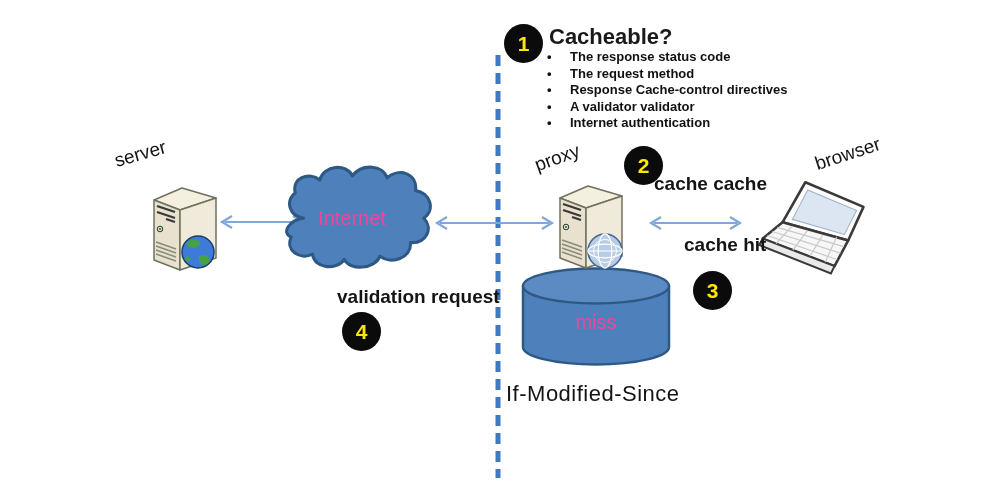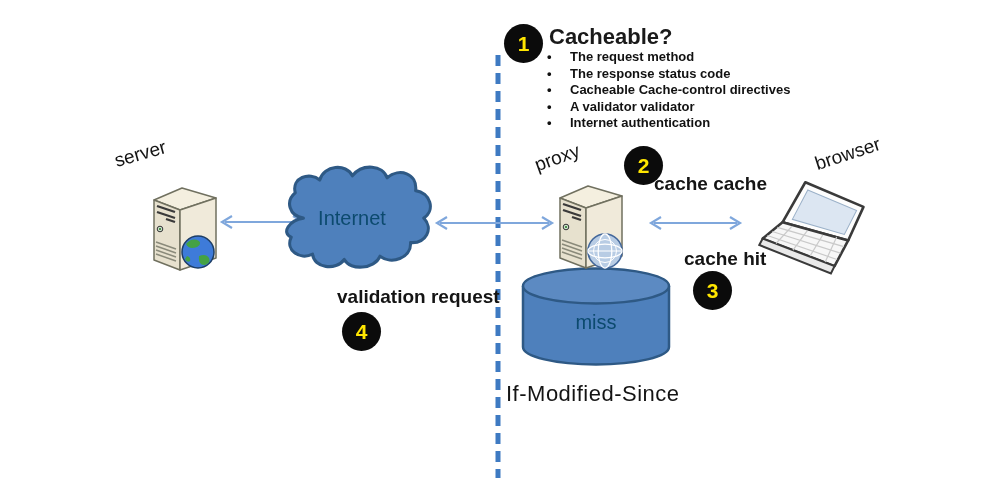--- a/index.html
+++ b/index.html
@@ -3,21 +3,21 @@
 <meta charset="utf-8">
 <style>
   html,body{margin:0;padding:0;background:#fff;}
   #stage{
     position:relative;width:1000px;height:500px;background:#ffffff;
     font-family:"Liberation Sans", sans-serif;overflow:hidden;
   }
   #shapes{position:absolute;left:0;top:0;width:1000px;height:500px;}
   .txt{position:absolute;color:#141414;white-space:nowrap;}
   .node-label{font-size:19px;font-weight:400;transform-origin:center;}
-  .shape-label{color:#0c4a6e;font-size:20px;font-weight:400;text-align:center;}
+  .shape-label{color:#ec4899;font-size:20px;font-weight:400;text-align:center;}
   .annot{font-size:19px;font-weight:600;}
   .ims{font-size:22px;font-weight:400;letter-spacing:0.5px;}
   .badge{
     position:absolute;width:39px;height:39px;border-radius:50%;
     background:#0b0b0b;color:#ffe600;font-weight:700;font-size:21px;
     display:flex;align-items:center;justify-content:center;
   }
   .cacheable-title{font-size:22px;font-weight:600;color:#1a1a1a;}
   .cacheable-list{
     position:absolute;left:543px;top:49px;margin:0;padding:0;list-style:none;
@@ -159,25 +159,25 @@
   </div>
   <div class="badge" style="left:693px;top:271px;">
     <span>3</span>
   </div>
   <div class="badge" style="left:342px;top:312px;">
     <span>4</span>
   </div>
 
   <div class="txt cacheable-title" style="left:549px;top:24px;text-align:right;">Cacheable?</div>
   <ul class="cacheable-list">
+    <li>The response status code</li>
     <li>The request method</li>
-    <li>The response status code</li>
-    <li>Cacheable Cache-control directives</li>
+    <li>Response Cache-control directives</li>
     <li>A validator validator</li>
     <li>Internet authentication</li>
   </ul>
 
   <div class="txt annot" style="left:654px;top:173px;">cache cache</div>
-  <div class="txt annot" style="left:684px;top:248px;">cache hit</div>
+  <div class="txt annot" style="left:684px;top:234px;">cache hit</div>
   <div class="txt annot" style="left:337px;top:286px;text-align:right;">validation request</div>
   <div class="txt ims" style="left:506px;top:381px;">If-Modified-Since</div>
 
 </div>
 
 </body></html>

